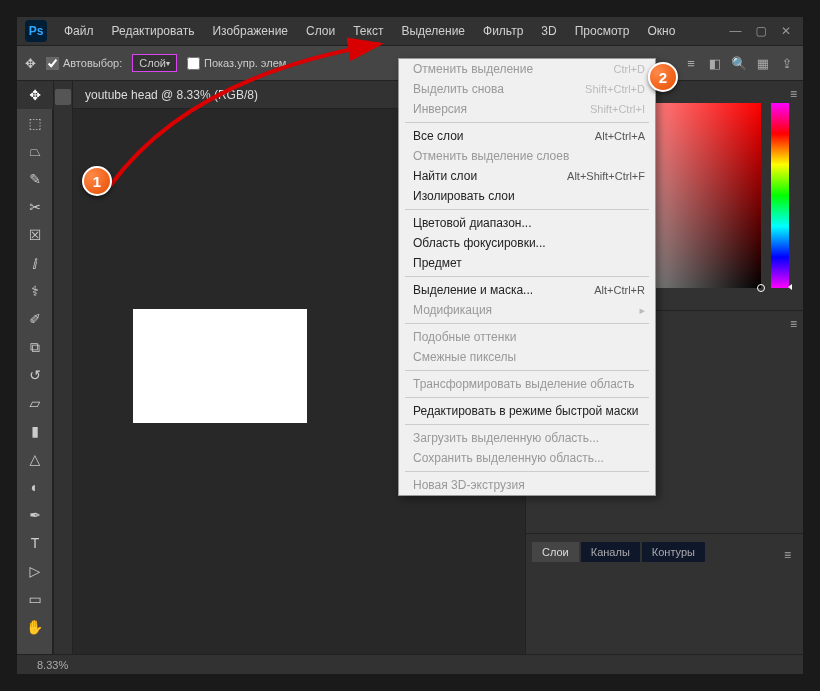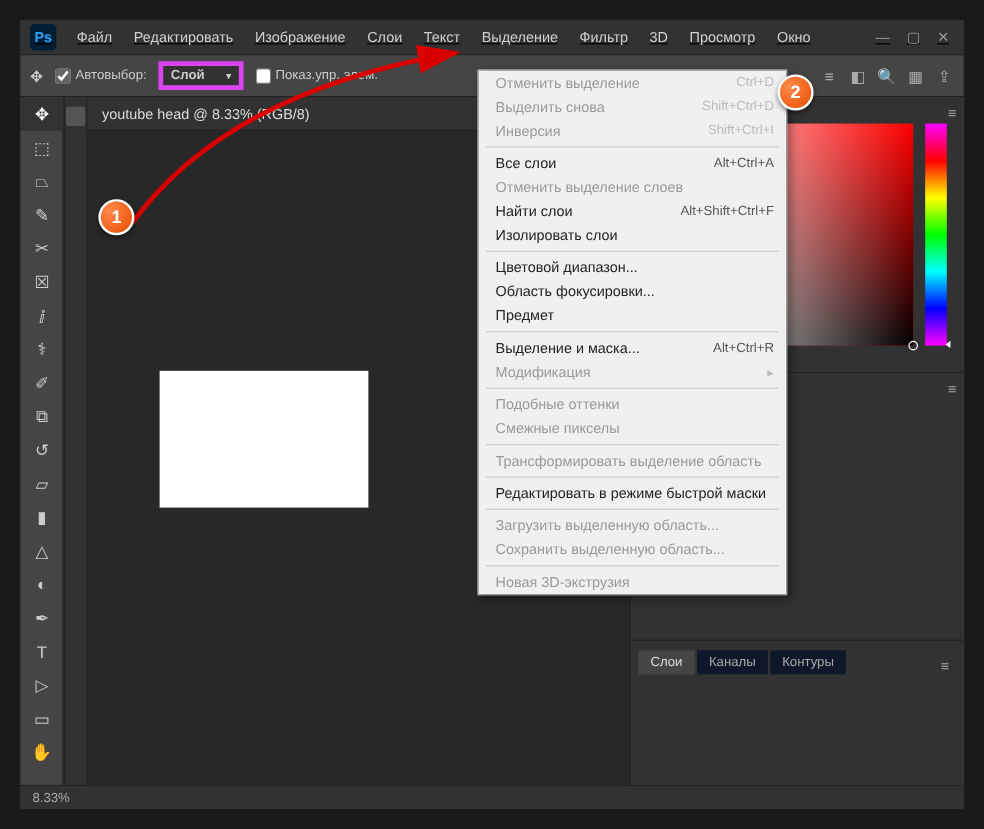--- a/index.html
+++ b/index.html
@@ -1,28 +1,28 @@
 <!DOCTYPE html>
 <html><head>
 <meta charset="utf-8">
 <style>
 * { margin: 0; padding: 0; box-sizing: border-box; font-family: "Segoe UI", Tahoma, sans-serif; user-select: none; }
 body { background: #1a1a1a; width: 820px; height: 691px; overflow: hidden; position: relative; }
 .window { position: absolute; left: 16px; top: 16px; width: 788px; height: 659px; background: #323232; border: 1px solid #1a1a1a; }
-.titlebar { height: 28px; background: #323232; display: flex; align-items: center; text-decoration: underline; }
+.titlebar { height: 28px; background: #323232; display: flex; align-items: center; }
 .ps-logo { width: 22px; height: 22px; margin: 0 8px; background: #001e36; border-radius: 4px; display: flex; align-items: center; justify-content: center; color: #31a8ff; font-size: 12px; font-weight: bold; }
 .menubar { display: flex; height: 28px; align-items: center; font-size: 12px; color: #d0d0d0; }
 .menu-item { padding: 0 9px; height: 100%; display: flex; align-items: center; }
 .sys-btns { margin-left: auto; display: flex; gap: 14px; padding-right: 12px; color: #999; font-size: 12px; }
 .sys-btn { cursor: default; }
 .optbar { height: 36px; background: #454545; display: flex; align-items: center; padding: 0 8px; gap: 10px; font-size: 11px; color: #ccc; border-top: 1px solid #222; border-bottom: 1px solid #222; }
 .move-ico { font-size: 13px; transform: rotate(0deg); }
 .chk { display: inline-flex; align-items: flex-start; gap: 4px; }
 .chk input { accent-color: #666; }
-.sel-wrap { background: #323232; border: 4px solid #d946ef; padding: 2px 6px; display: inline-flex; align-items: center; gap: 18px; font-weight: bold; }
+.sel-wrap { background: #323232; border: 1px solid #d946ef; padding: 2px 6px; display: inline-flex; align-items: center; gap: 0; }
 .sel-wrap .chev { font-size: 8px; }
 .optbar-right { margin-left: auto; display: flex; gap: 8px; align-items: center; color: #aaa; font-size: 13px; }
 .opt-ico { width: 16px; text-align: center; }
 .content { display: flex; height: calc(100% - 28px - 36px - 20px); }
 .toolbar { width: 36px; background: #454545; display: flex; flex-direction: column; border-right: 1px solid #222; }
 .tool { width: 36px; height: 28px; display: flex; align-items: center; justify-content: center; color: #ccc; font-size: 14px; }
 .tool.active { background: #333; color: #fff; }
 .canvas-area { flex: 1; background: #282828; display: flex; flex-direction: column; }
 .doc-tab { height: 28px; background: #323232; display: flex; align-items: center; padding: 0 12px; font-size: 12px; color: #ddd; border-bottom: 1px solid #222; }
 .tab-panels { width: 20px; background: #323232; display: flex; flex-direction: column; gap: 6px; padding-top: 8px; border-left: 1px solid #222; border-right: 1px solid #222; }
@@ -35,21 +35,21 @@
 .color-field { flex: 1; margin: 22px 10px 22px 14px; background: linear-gradient(to right, #fff, rgba(255,255,255,0)), linear-gradient(to top, #000, rgba(0,0,0,0)), #f00; position: relative; }
 .color-field .cursor { position: absolute; right: -4px; bottom: -4px; width: 8px; height: 8px; border: 1px solid #fff; border-radius: 50%; }
 .hue-bar { width: 18px; margin: 22px 14px 22px 0; background: linear-gradient(to bottom, #f0f, #f00, #ff0, #0f0, #0ff, #00f, #f0f); position: relative; }
 .hue-bar .ptr { position: absolute; right: -3px; bottom: -2px; width: 0; height: 0; border-top: 3px solid transparent; border-bottom: 3px solid transparent; border-right: 4px solid #fff; }
 .mid-panel { flex: 1; background: #323232; border-bottom: 1px solid #222; position: relative; }
 .layers-panel { height: 120px; background: #323232; display: flex; flex-direction: column; }
 .layers-tabs { height: 28px; display: flex; align-items: flex-end; padding: 0 6px; gap: 2px; font-size: 11px; color: #aaa; }
 .lt { padding: 4px 10px; background: #0f172a; }
 .lt.active { background: #454545; color: #ddd; }
 .lp-menu { margin-left: auto; color: #aaa; font-size: 12px; padding-right: 6px; }
-.statusbar { height: 20px; background: #323232; color: #aaa; font-size: 11px; display: flex; align-items: center; padding: 0 10px; border-top: 1px solid #222; }
+.statusbar { height: 20px; background: #323232; color: #aaa; font-size: 11px; display: flex; align-items: center; padding: 0 20px; border-top: 1px solid #222; }
 .dropdown { position: absolute; left: 398px; top: 58px; width: 258px; background: #f0f0f0; border: 1px solid #999; box-shadow: 3px 3px 8px rgba(0,0,0,0.4); font-size: 12px; color: #222; z-index: 50; }
 .dd-item { display: flex; align-items: center; padding: 3px 10px 3px 14px; }
 .dd-item .sc { margin-left: auto; color: #555; font-size: 11px; }
 .dd-item.highlight { background: #1a6fd8; color: #fff; }
 .dd-item.highlight .sc { color: #fff; }
 .dd-item.disabled { color: #999; justify-content: space-between; }
 .dd-item.disabled .sc { color: #bbb; }
 .dd-sep { height: 1px; background: #ccc; margin: 3px 6px; }
 .badge { position: absolute; width: 30px; height: 30px; border-radius: 50%; background: radial-gradient(circle at 30% 30%, #ff8a4a, #e84c00); border: 2px solid #fff; display: flex; align-items: center; justify-content: center; color: #fff; font-weight: bold; font-size: 15px; box-shadow: 0 2px 4px rgba(0,0,0,0.5); z-index: 60; }
 .badge1 { left: 82px; top: 166px; }

